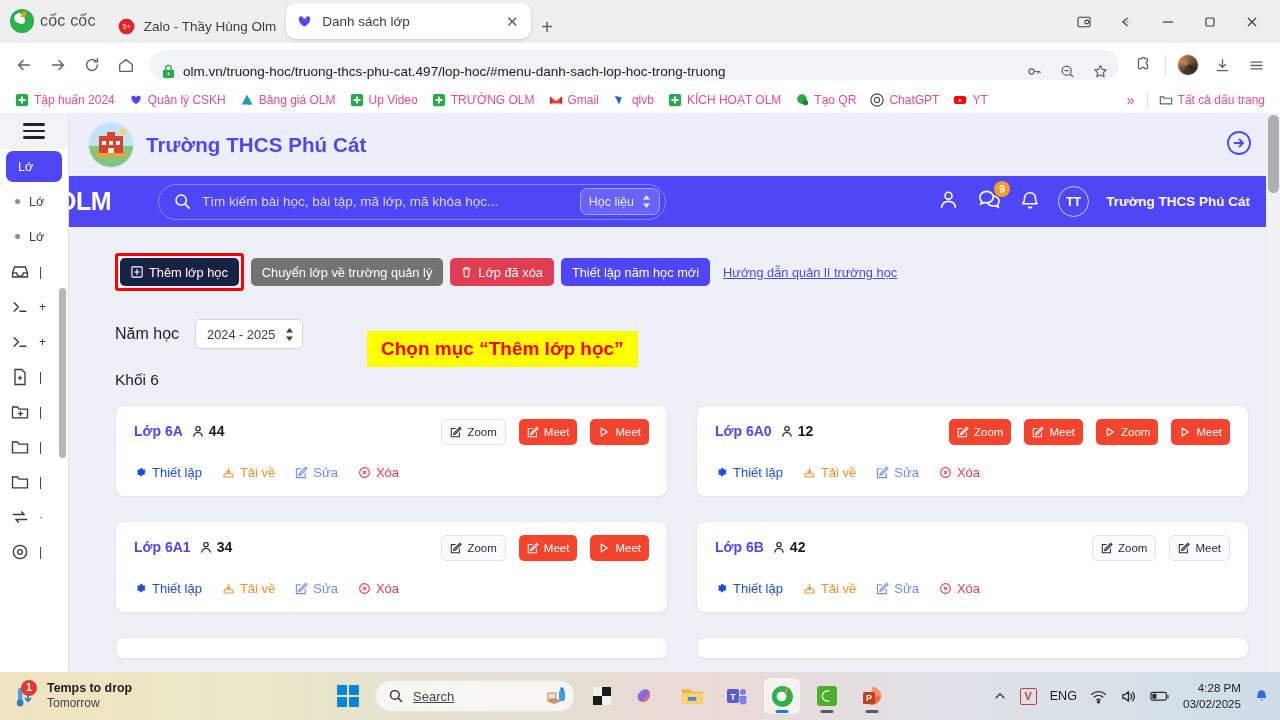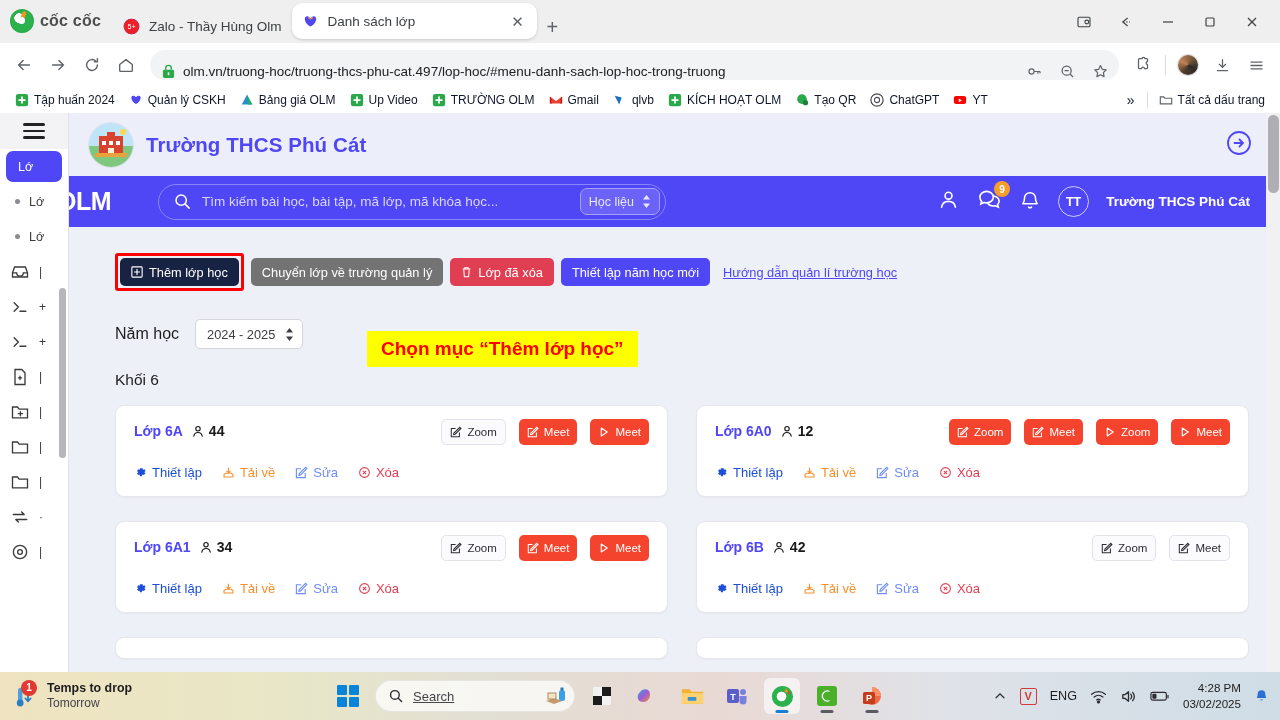--- a/index.html
+++ b/index.html
@@ -26,21 +26,21 @@
     box-shadow: inset 0 0 0 1px rgba(0,0,0,.05);
   }
   .coccoc-logo::before {
     content: ""; position: absolute; left: 11px; top: 2px; width: 4px; height: 11px;
     background: #f7941e; border-radius: 2px; transform: rotate(22deg);
   }
   .coccoc-logo::after {
     content: ""; position: absolute; left: 8px; top: 8px; width: 7px; height: 7px;
     background: #fff; border-radius: 50%;
   }
-  .coccoc-word { font-size: 16px; color: #4d4d4d; font-weight: 700; letter-spacing: .2px; }
+  .coccoc-word { font-size: 16px; color: #4d4d4d; font-weight: 400; letter-spacing: .2px; }
 
   .tab {
     display: flex; align-items: center; gap: 9px; height: 34px;
     border-radius: 9px 9px 0 0; padding: 0 10px; font-size: 13px; color: #3c4043;
     max-width: 260px; margin-bottom: 0;
   }
   .tab.inactive { background: transparent; }
   .tab.active { background: #fff; width: 245px; border-radius: 10px; height: 36px; margin-bottom: 4px;
      box-shadow: 0 1px 3px rgba(0,0,0,.16); }
   .tab-title { white-space: nowrap; overflow: hidden; text-overflow: ellipsis; flex: 1; font-size: 13.5px; }
@@ -61,21 +61,21 @@
   }
   .lock { width: 13px; height: 15px; flex: none; }
   .url { font-size: 13.5px; color: #202124; white-space: nowrap; overflow: hidden; flex: 1; }
   .omni-ico { color: #5f6368; display: flex; align-items: center; flex: none; }
   .tb-divider { width: 1px; height: 20px; background: #dadce0; margin: 0 4px; }
   .avatar-pic { width: 20px; height: 20px; border-radius: 50%;
     background: conic-gradient(from 210deg, #4f3b2a, #c08457, #7a5a3a, #2b2b2b, #4f3b2a); flex: none;
     box-shadow: 0 0 0 1px rgba(0,0,0,.12); }
 
   .bookmarks { height: 26px; display: flex; align-items: center; gap: 0; padding: 0 8px;
-               background: #fff; font-size: 12px; color: #0f172a; overflow: hidden; }
+               background: #fff; font-size: 12px; color: #ec4899; overflow: hidden; }
   .bm { display: flex; align-items: center; gap: 5px; padding: 2px 7px; white-space: nowrap; }
   .bm-ico { width: 14px; height: 14px; flex: none; }
   .bm-right { margin-left: auto; display: flex; align-items: center; gap: 4px; }
 
   
   .viewport { position: relative; width: 1280px; height: 559px; background: #eef0f7; overflow: hidden; }
 
   
   .rail { position: absolute; left: 0; top: 0; width: 69px; height: 559px; background: #fff;
           border-right: 1px solid #e3e3e6; z-index: 6; overflow: hidden; }

